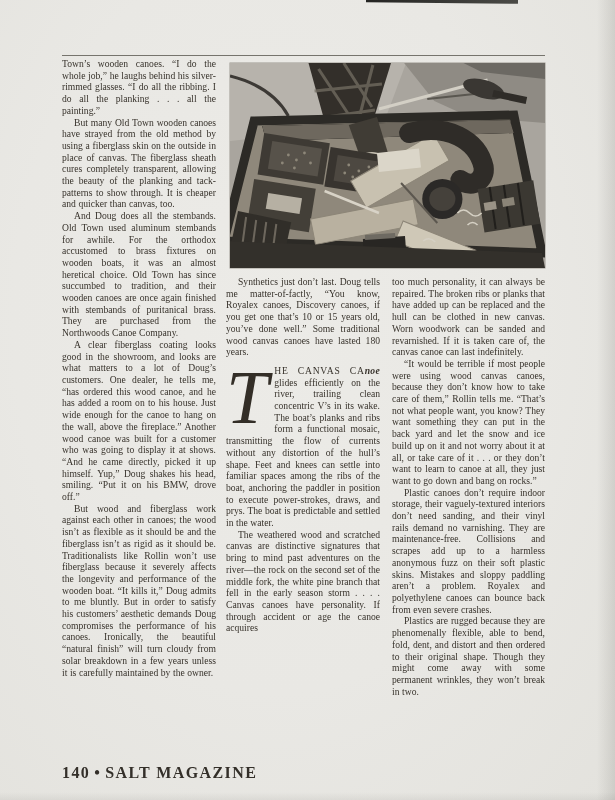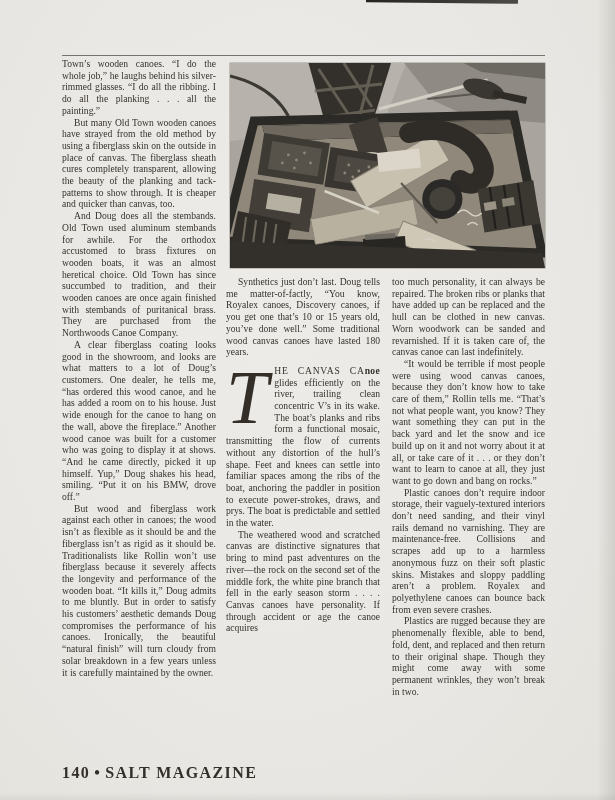--- a/index.html
+++ b/index.html
@@ -29,21 +29,21 @@
   .col p{margin:0;text-indent:12px;}
   .col p.noindent{text-indent:0;}
   .col-left{left:62px;top:58px;width:154px;height:700px;}
   .col-middle{left:226px;top:276px;width:154px;height:478px;}
   .col-right{left:392px;top:276px;width:153px;height:478px;}
 
   .dropcap-para{text-indent:0 !important;margin-top:7px !important;}
   .dropcap{float:left;font-style:italic;font-size:76px;line-height:0.74;
     margin:4px 6px 0 0;color:#332e27;}
   .lead-caps{letter-spacing:0.8px;}
-  .lead-lower{font-weight:bold;letter-spacing:0.3px;}
+  .lead-lower{font-style:italic;font-weight:bold;letter-spacing:0.3px;}
 
   .footer{position:absolute;left:62px;top:764px;font-size:16px;font-weight:bold;
     letter-spacing:1.4px;color:#332f29;}
   .footer span{margin-right:4px;}
 </style>
 </head>
 <body>
 
 <div class="stage">
   <div class="page">
@@ -169,21 +169,21 @@
       <p class="dropcap-para">
         <span class="dropcap">T</span><span class="lead-caps">HE CANVAS CA</span><span class="lead-lower">noe</span><span> glides efficiently on the river, trailing clean concentric V’s in its wake. The boat’s planks and ribs form a functional mosaic, transmitting the flow of currents without any distortion of the hull’s shape. Feet and knees can settle into familiar spaces among the ribs of the boat, anchoring the paddler in position to execute power-strokes, draws, and prys. The boat is predictable and settled in the water.</span>
       </p>
       <p>The weathered wood and scratched canvas are distinctive signatures that bring to mind past adventures on the river—the rock on the second set of the middle fork, the white pine branch that fell in the early season storm . . . . Canvas canoes have personality. If through accident or age the canoe acquires</p>
     </section>
 
     <section class="col col-right">
       <p class="noindent">too much personality, it can always be repaired. The broken ribs or planks that have added up can be replaced and the hull can be clothed in new canvas. Worn woodwork can be sanded and revarnished. If it is taken care of, the canvas canoe can last indefinitely.</p>
       <p>“It would be terrible if most people were using wood canvas canoes, because they don’t know how to take care of them,” Rollin tells me. “That’s not what people want, you know? They want something they can put in the back yard and let the snow and ice build up on it and not worry about it at all, or take care of it . . . or they don’t want to learn to canoe at all, they just want to go down and bang on rocks.”</p>
       <p>Plastic canoes don’t require indoor storage, their vaguely-textured interiors don’t need sanding, and their vinyl rails demand no varnishing. They are maintenance-free. Collisions and scrapes add up to a harmless anonymous fuzz on their soft plastic skins. Mistakes and sloppy paddling aren’t a problem. Royalex and polyethylene canoes can bounce back from even severe crashes.</p>
-      <p>Plastics are rugged because they are phenomenally flexible, able to bend, fold, dent, and replaced and then return to their original shape. Though they might come away with some permanent wrinkles, they won’t break in two.</p>
+      <p>Plastics are rugged because they are phenomenally flexible, able to bend, fold, dent, and distort and then ordered to their original shape. Though they might come away with some permanent wrinkles, they won’t break in two.</p>
     </section>
 
     <footer class="footer">
       <span>140</span><span>•</span><span>SALT MAGAZINE</span>
     </footer>
 
     <div class="scan-sliver"></div>
     <div class="edge-right"></div>
     <div class="edge-bottom"></div>
   </div>

